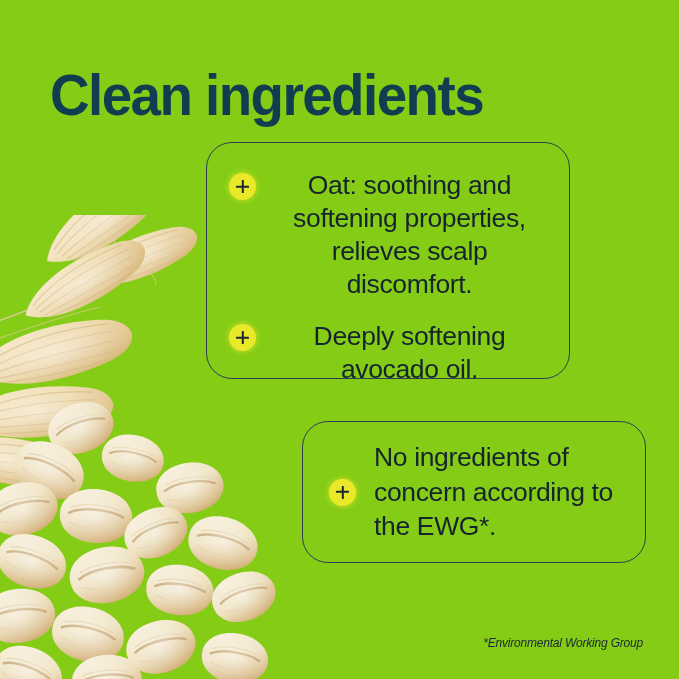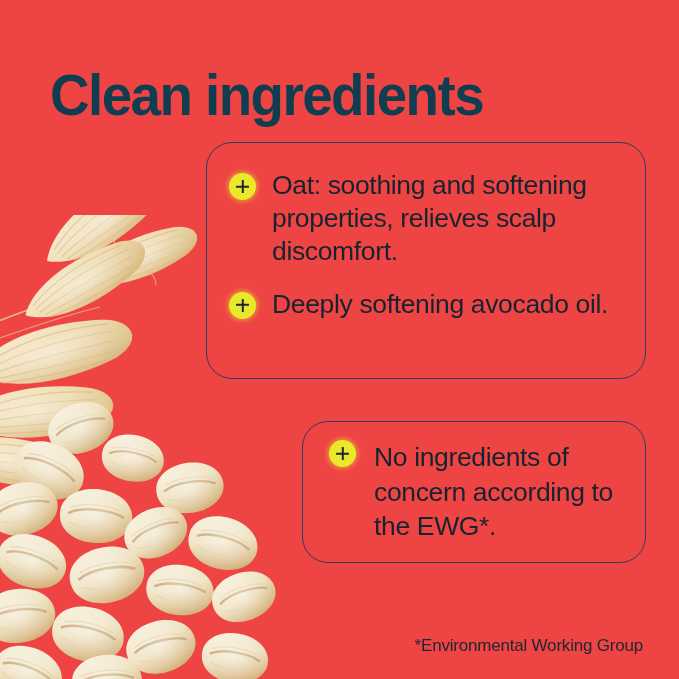--- a/index.html
+++ b/index.html
@@ -10,21 +10,21 @@
     width: 679px;
     height: 679px;
     background: #d7dfe9;
     font-family: "Liberation Sans", sans-serif;
     overflow: hidden;
   }
   #page {
     position: relative;
     width: 679px;
     height: 679px;
-    background: #ef4444;
+    background: #84cc16;
     overflow: hidden;
   }
 
   
   #page-title {
     position: absolute;
     left: 50px;
     top: 27px;
     font-size: 57px;
     font-weight: 700;
@@ -40,23 +40,24 @@
   .card {
     position: absolute;
     box-sizing: border-box;
     border: 1.4px solid #2d3f50;
     border-radius: 26px;
     background: transparent;
   }
   #card-ingredients {
     left: 206px;
     top: 142px;
-    width: 440px;
+    width: 364px;
     height: 237px;
     padding: 26px 22px 22px 22px;
+    text-align: center;
   }
   #card-ewg {
     left: 302px;
     top: 421px;
     width: 344px;
     height: 142px;
     padding: 18px 20px;
     display: flex;
     align-items: center;
   }
@@ -64,20 +65,21 @@
   
   .bullet-row {
     display: flex;
     align-items: flex-start;
     gap: 16px;
   }
   .bullet-row + .bullet-row {
     margin-top: 20px;
   }
   #card-ewg .bullet-row {
+    align-items: center;
     gap: 18px;
     padding-left: 6px;
   }
 
   .plus-badge {
     flex: 0 0 auto;
     width: 27px;
     height: 27px;
     border-radius: 50%;
     background: #e9e92a;
@@ -120,21 +122,22 @@
   #card-ewg .bullet-text {
     font-size: 26.5px;
     line-height: 1.3;
   }
 
   
   #footnote {
     position: absolute;
     right: 36px;
     top: 636px;
-    font-size: 17px;
+    font-size: 12px;
+    font-style: italic;
     color: #1b2733;
     letter-spacing: -0.2px;
   }
 
   
   #oat-image {
     position: absolute;
     left: 0;
     top: 215px;
     width: 300px;

